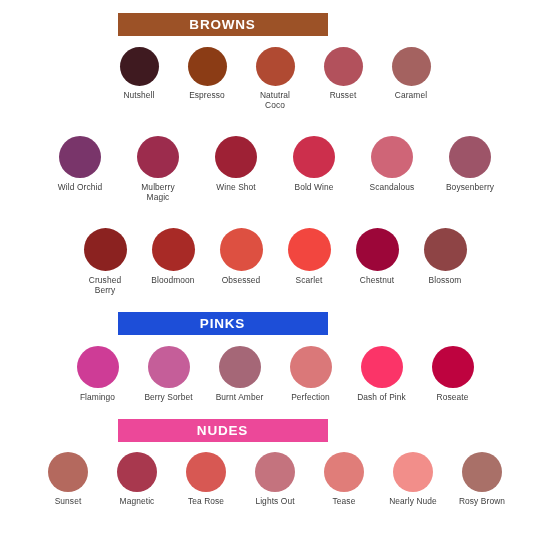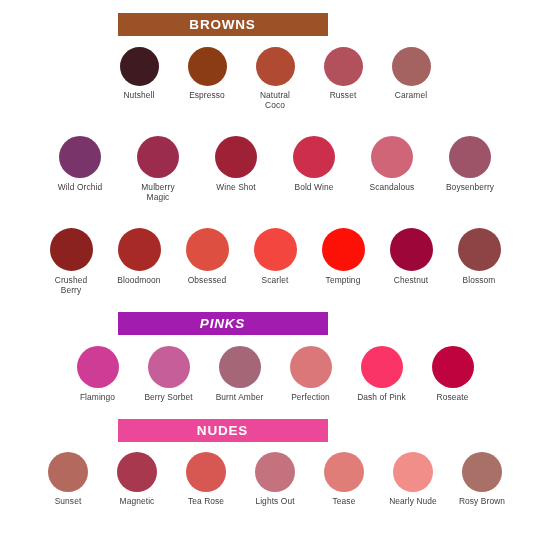--- a/index.html
+++ b/index.html
@@ -172,36 +172,32 @@
         </div>
         <div class="swatch">
           <div class="dot" style="background: rgb(221, 80, 65);"></div>
           <div class="swatch-label">Obsessed</div>
         </div>
         <div class="swatch">
           <div class="dot" style="background: rgb(242, 70, 63);"></div>
           <div class="swatch-label">Scarlet</div>
         </div>
         <div class="swatch">
-          <div class="dot" style="background: rgb(253, 17, 7);"></div>
-          <div class="swatch-label">Tempting</div>
-        </div>
-        <div class="swatch">
           <div class="dot" style="background: rgb(156, 6, 57);"></div>
           <div class="swatch-label">Chestnut</div>
         </div>
         <div class="swatch">
           <div class="dot" style="background: rgb(142, 68, 69);"></div>
           <div class="swatch-label">Blossom</div>
         </div>
       </div>
   </div>
 
   <div class="section" id="section-pinks">
-    <div class="banner" style="background: #a21caf; font-style: italic;">
+    <div class="banner" style="background: #1d4ed8;">
       <span class="banner-text" style="color: rgb(255, 255, 255);">PINKS</span>
     </div>
     <div class="swatch-row">
         <div class="swatch">
           <div class="dot" style="background: rgb(206, 60, 150);"></div>
           <div class="swatch-label">Flamingo</div>
         </div>
         <div class="swatch">
           <div class="dot" style="background: rgb(197, 94, 153);"></div>
           <div class="swatch-label">Berry Sorbet</div>

